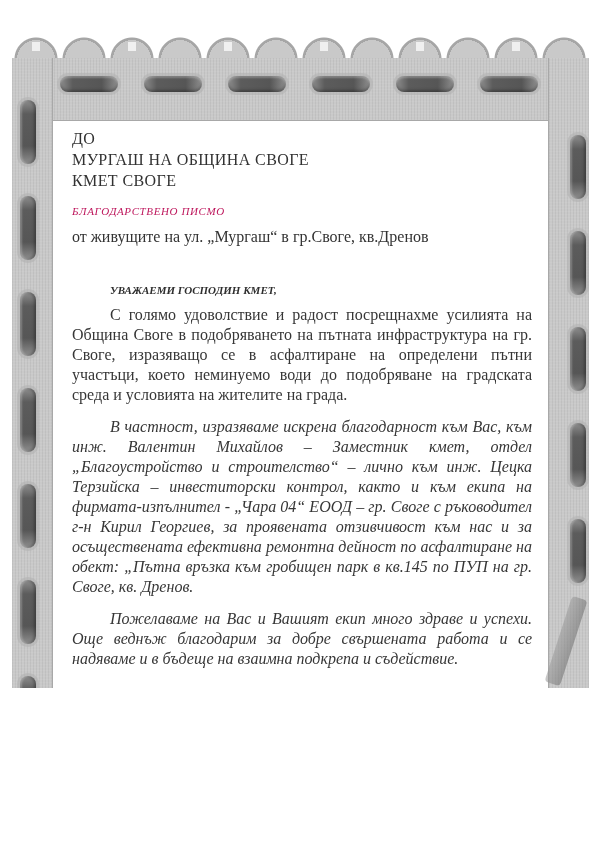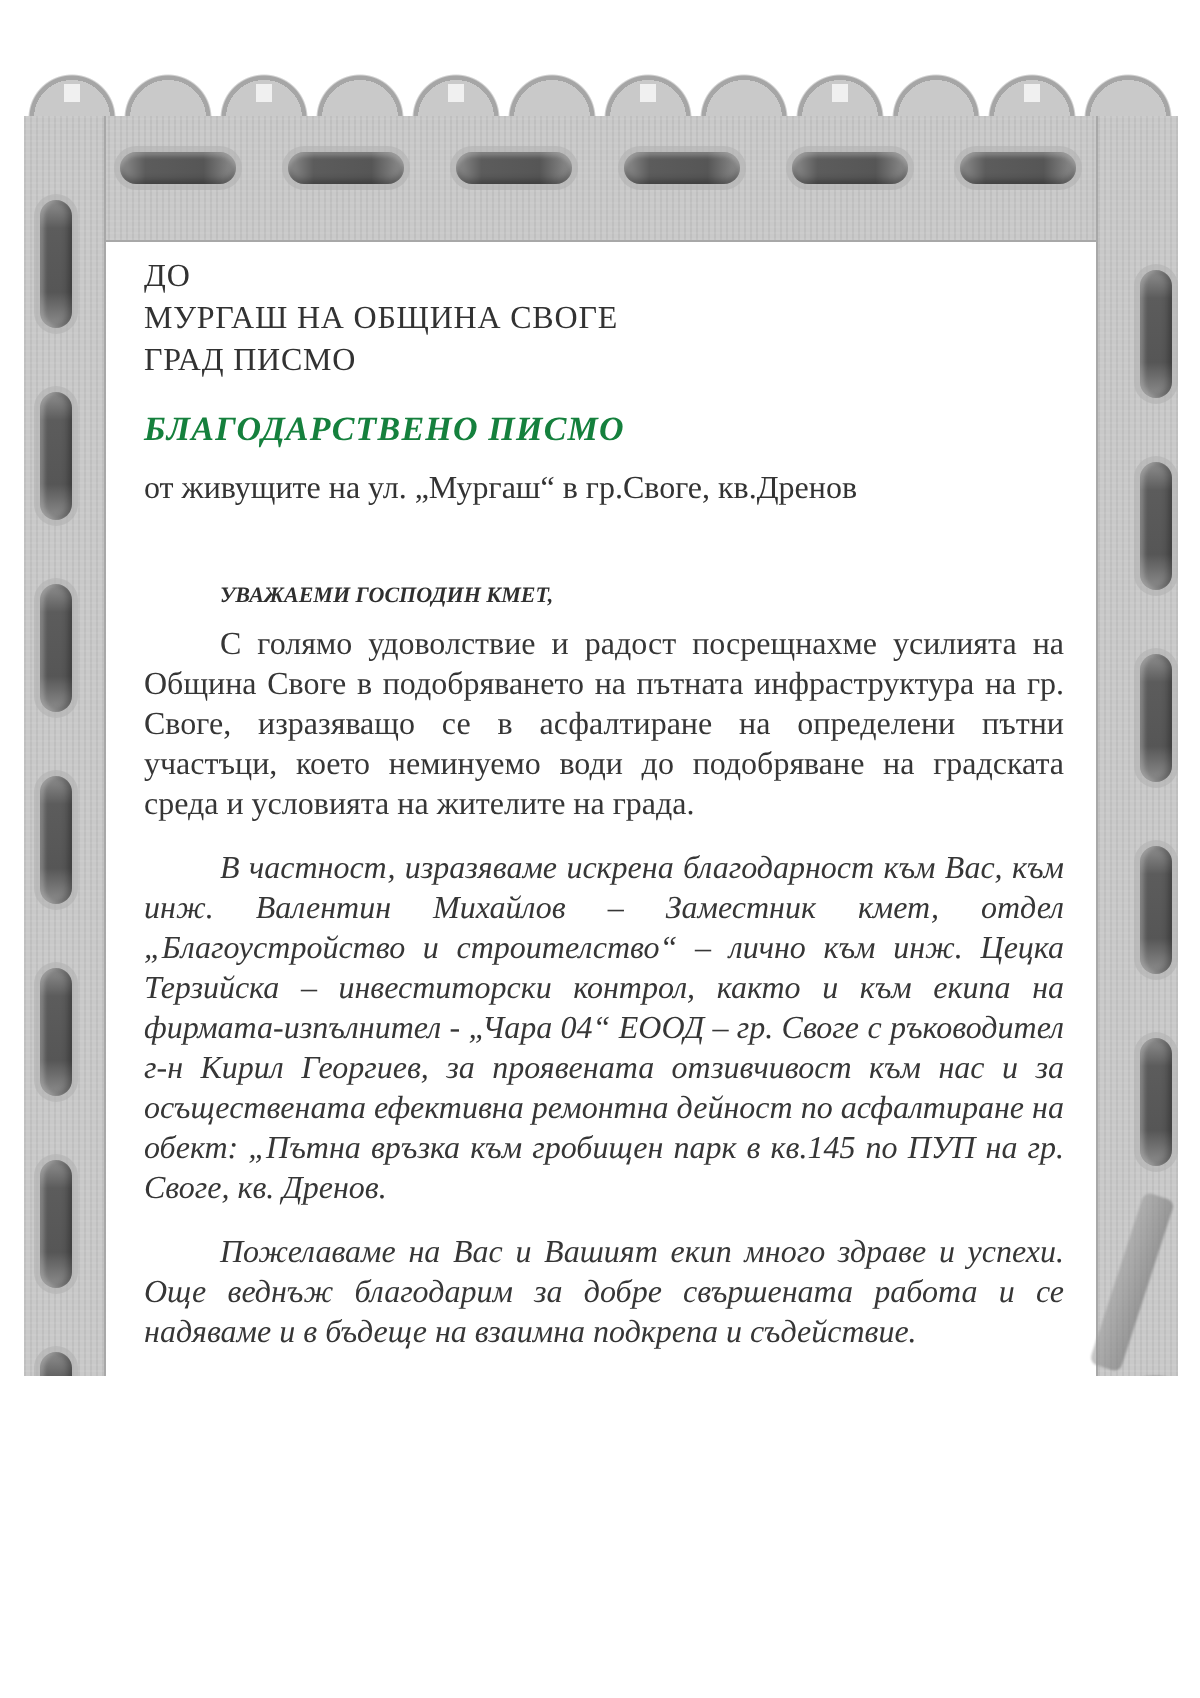--- a/index.html
+++ b/index.html
@@ -59,21 +59,21 @@
                clip-path:polygon(0 0,100% 0,100% 80%,50% 100%,0 84%);}
   .bow .tail-r{left:566px;top:734px;width:20px;height:58px;transform:rotate(-10deg);
                background:linear-gradient(90deg,#949494,#6a6a6a);opacity:.75;
                clip-path:polygon(0 0,100% 0,100% 100%,0 80%);}
   .bow .knot  {left:544px;top:712px;width:24px;height:24px;border-radius:5px;
                background:linear-gradient(135deg,#7a7a7a,#5a5a5a);opacity:.9;}
 
   
   .letter{position:absolute;z-index:2;left:72px;top:120px;width:460px;filter:blur(.25px);}
   .recipient{margin-top:8px;font-size:16px;line-height:21px;letter-spacing:.4px;color:#323232;}
-  .title{margin:14px 0 0 0;font-size:17px;font-weight:bold;font-style:italic;letter-spacing:.6px;color:#15803d;}
+  .title{margin:14px 0 0 0;font-size:11px;font-weight:normal;font-style:italic;letter-spacing:.6px;color:#be185d;}
   .from{margin-top:11px;font-size:16px;color:#333;}
   .salut{margin-top:38px;margin-left:38px;font-weight:bold;font-style:italic;font-size:11px;color:#2f2f2f;}
   .letter p{margin:0;margin-top:9px;font-size:16px;line-height:20px;text-align:justify;text-indent:38px;color:#363636;}
   .letter p + p{margin-top:12px;font-style:italic;}
   .sig{margin-top:47px;font-size:16px;letter-spacing:.3px;color:#0c4a6e;}
   .date{margin-top:1px;font-size:16px;color:#c2410c;}
 </style>
 </head>
 <body>
 
@@ -126,21 +126,21 @@
       <span class="loop-l"></span>
       <span class="loop-r"></span>
       <span class="knot"></span>
     </div>
   </div>
 
   <div class="letter">
     <div class="recipient">
       <div>ДО</div>
       <div>МУРГАШ НА ОБЩИНА СВОГЕ</div>
-      <div>ГРАД ПИСМО</div>
+      <div>КМЕТ СВОГЕ</div>
     </div>
     <h1 class="title">БЛАГОДАРСТВЕНО ПИСМО</h1>
     <div class="from">от живущите  на  ул. „Мургаш“ в гр.Своге, кв.Дренов</div>
     <div class="salut">УВАЖАЕМИ ГОСПОДИН КМЕТ,</div>
     <p>С голямо удоволствие и радост посрещнахме усилията на Община Своге в подобряването на пътната инфраструктура на гр. Своге, изразяващо се в асфалтиране на определени пътни участъци, което неминуемо води до подобряване на градската среда и условията на жителите на града.</p>
     <p>В частност, изразяваме искрена благодарност към Вас, към инж. Валентин Михайлов – Заместник кмет, отдел „Благоустройство и строителство“ – лично към инж. Цецка Терзийска – инвеститорски контрол, както и към екипа на фирмата-изпълнител - „Чара 04“ ЕООД – гр. Своге с ръководител г-н Кирил Георгиев, за проявената отзивчивост към нас и за осъществената ефективна ремонтна дейност по асфалтиране на обект: „Пътна връзка към гробищен парк в кв.145 по ПУП на гр. Своге, кв. Дренов.</p>
     <p>Пожелаваме на Вас и Вашият екип много здраве и успехи. Още веднъж благодарим за добре свършената работа и се надяваме и в бъдеще на взаимна подкрепа и съдействие.</p>
     <div class="sig">ОТ ЖИВУЩИТЕ НА УЛ. „МУРГАШ“</div>
     <div class="date">31.08.2021г.</div>
   </div>

